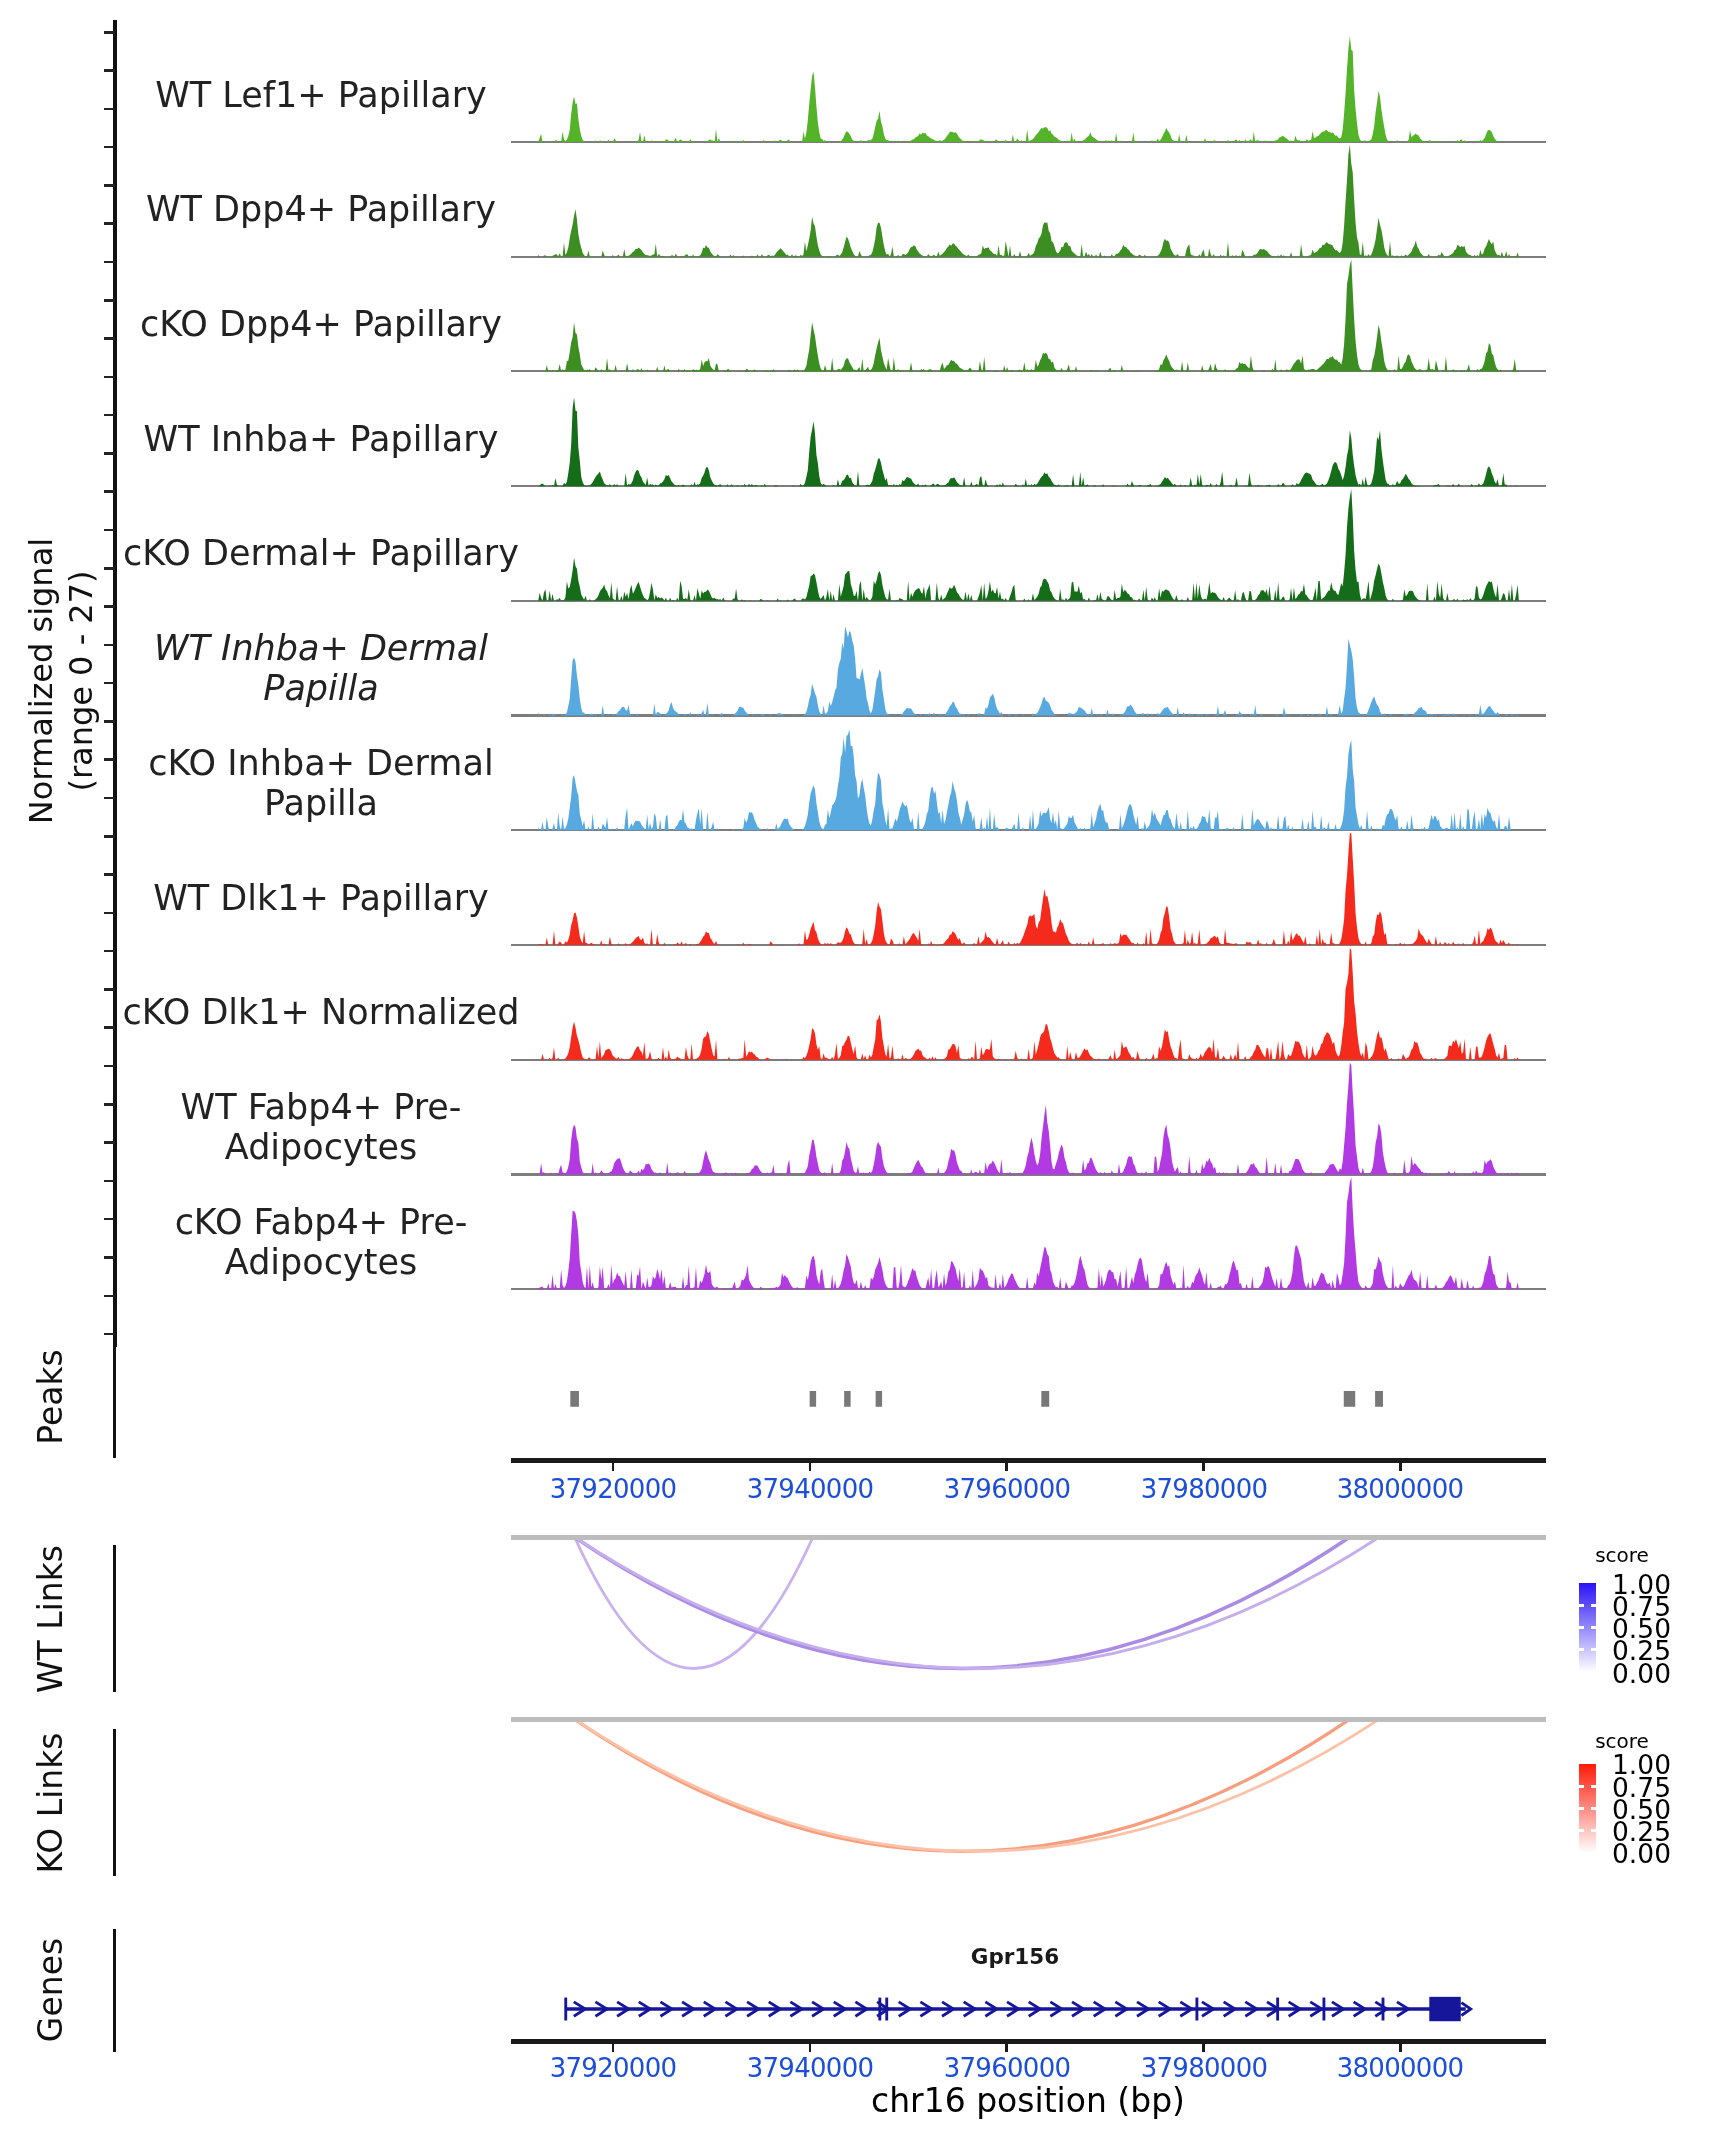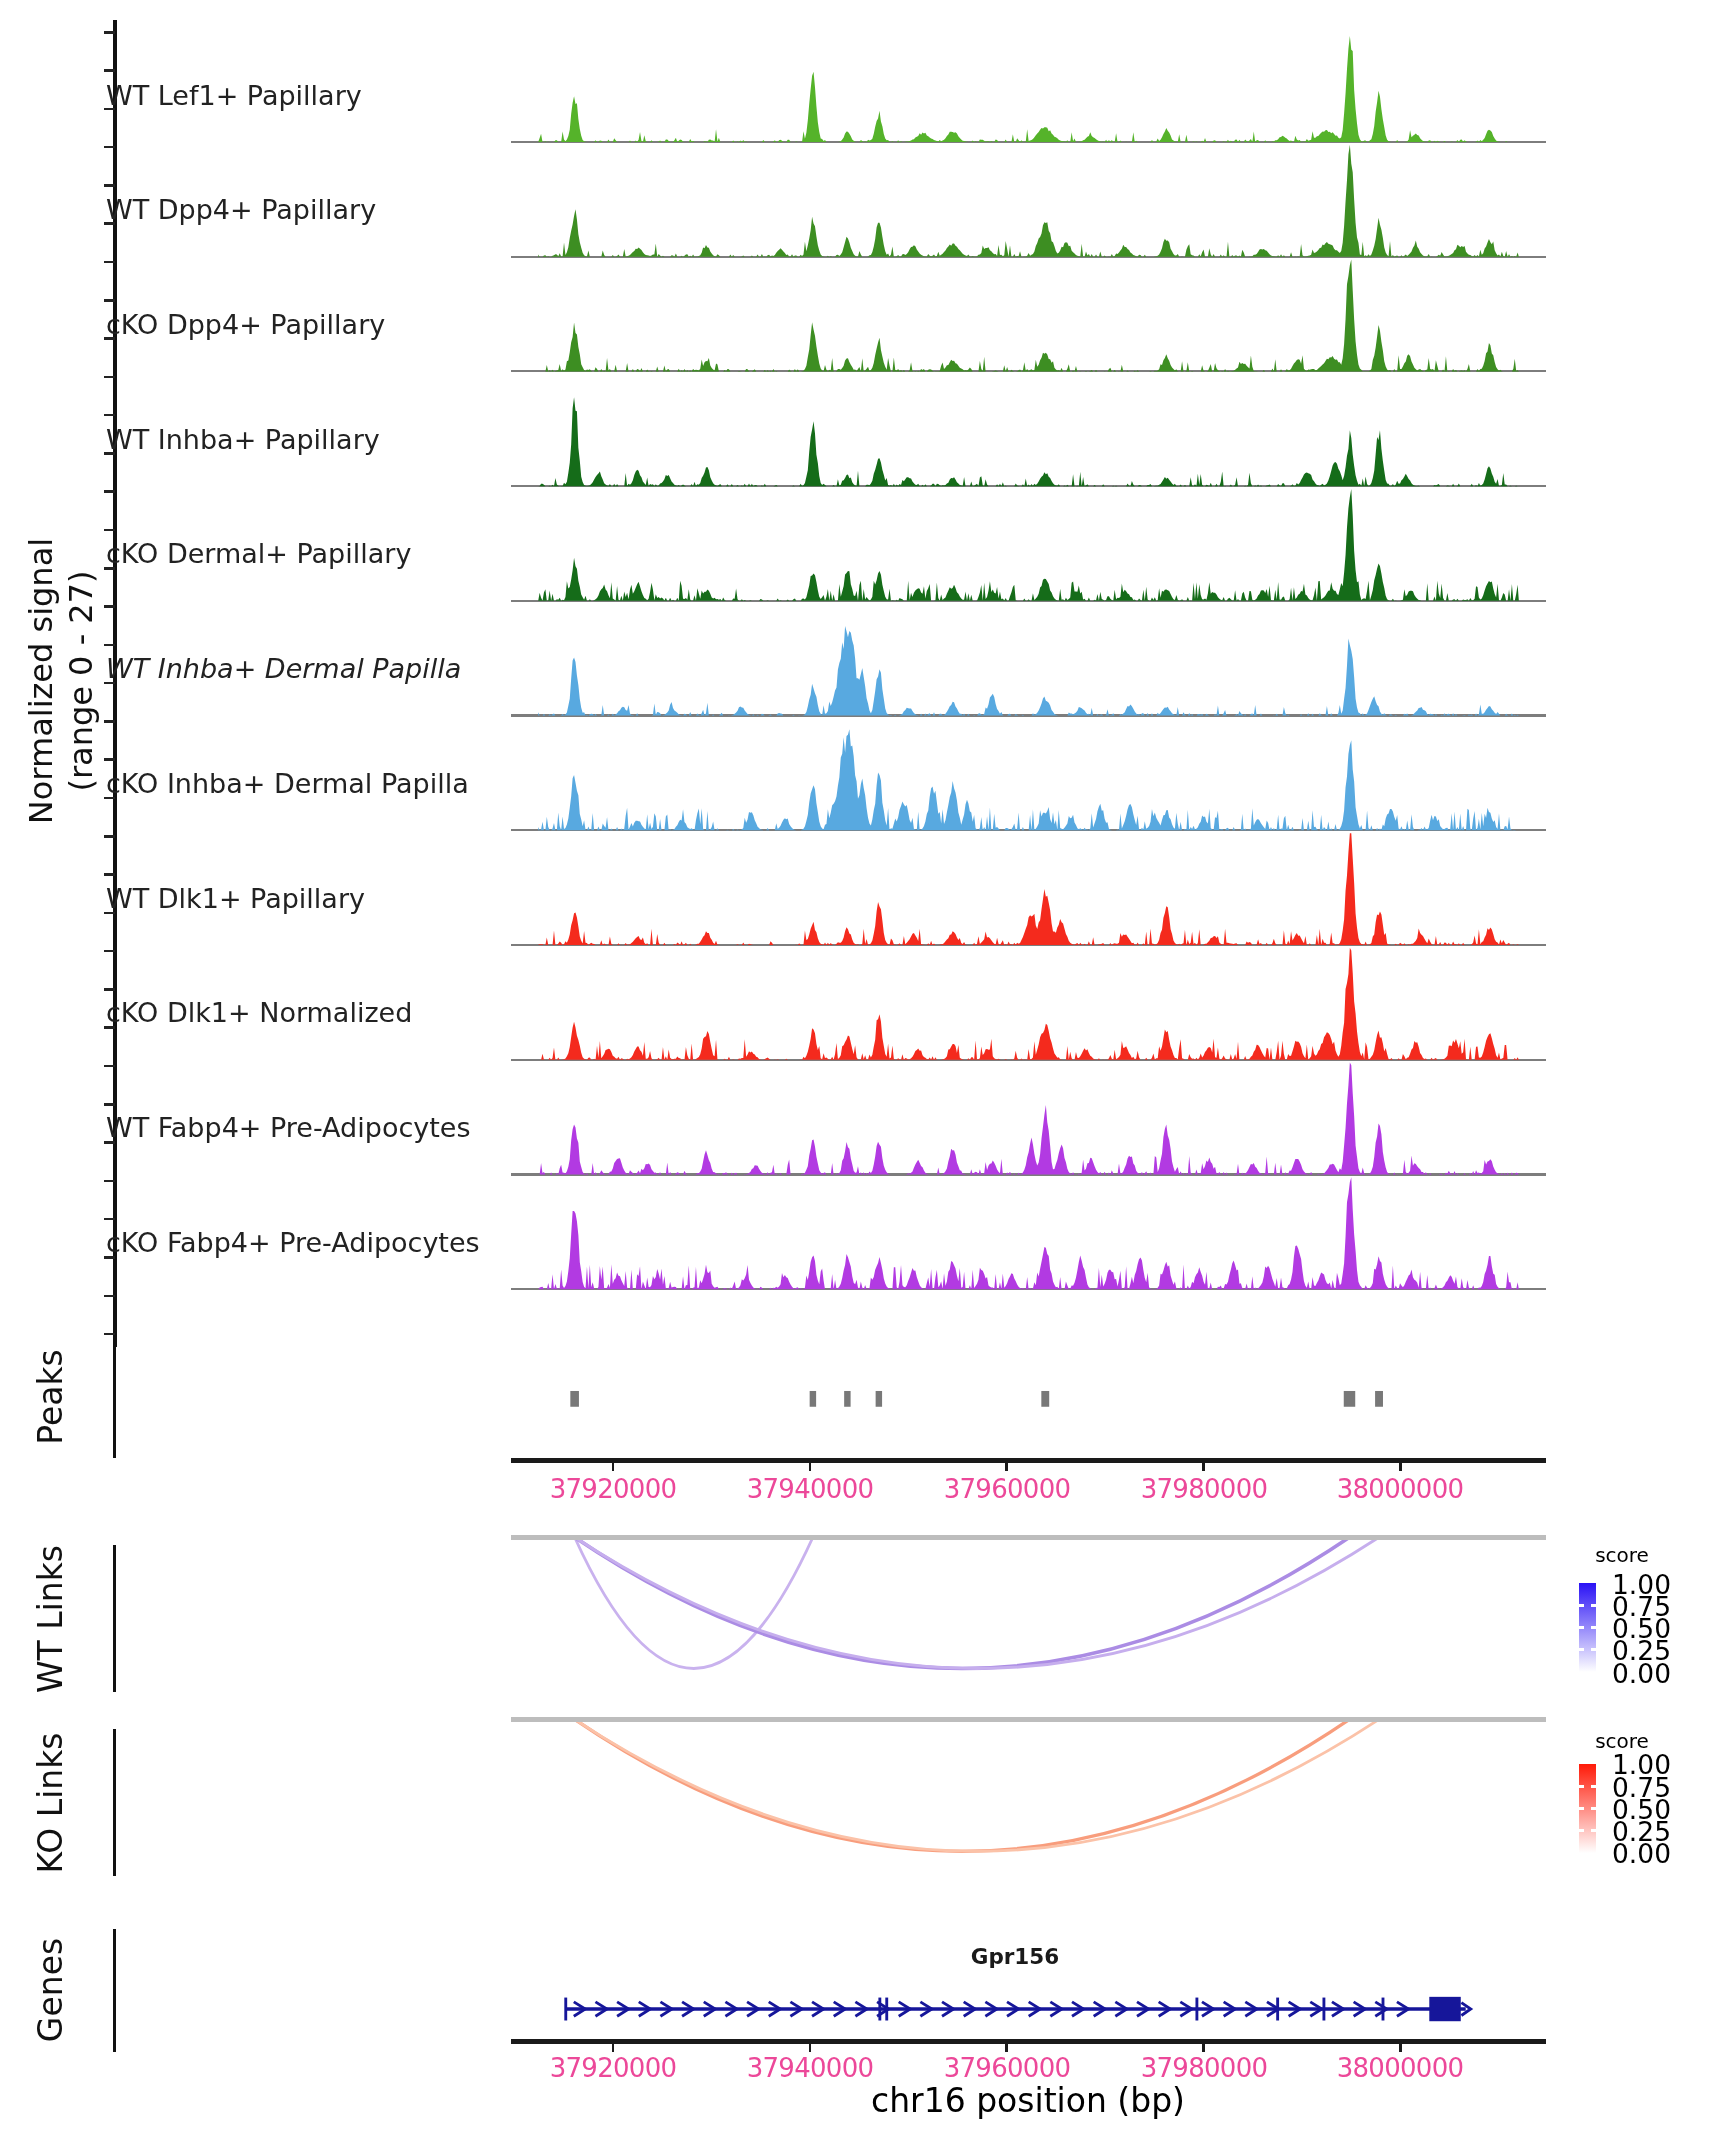--- a/index.html
+++ b/index.html
@@ -8,22 +8,22 @@
     width:1721px;height:2151px;
     background:#ffffff;
     font-family:"DejaVu Sans","Liberation Sans",sans-serif;
     overflow:hidden;
   }
   svg{position:absolute;left:0;top:0;}
   .lbl{position:absolute;color:#262626;}
   .rot{transform:translate(-50%,-50%) rotate(-90deg);white-space:nowrap;text-align:center;}
   .yaxis-label{font-size:32px;line-height:1.25;color:#111;}
   .section-label{font-size:33px;color:#111;}
-  .track-label{font-size:27px;color:#222;width:430px;left:106px;transform:translateY(-50%);}
-  .tick-label{font-size:26px;color:#ec4899;letter-spacing:-0.7px;transform:translate(-50%,0);white-space:nowrap;}
+  .track-label{font-size:35px;color:#222;text-align:center;width:430px;left:106px;transform:translateY(-50%);}
+  .tick-label{font-size:26px;color:#1d4ed8;letter-spacing:-0.7px;transform:translate(-50%,0);white-space:nowrap;}
   .x-title{font-size:33px;color:#000;transform:translate(-50%,0);white-space:nowrap;}
   .gene-name{font-size:21.5px;color:#1a1a1a;transform:translate(-50%,0);white-space:nowrap;font-weight:bold;}
   .legend{position:absolute;}
   .legend-title{position:absolute;font-size:20px;color:#000;transform:translate(-50%,-50%);white-space:nowrap;}
   .legend-bar{position:absolute;width:17px;height:89px;}
   .legend-notch{position:absolute;width:5px;height:2.9px;background:#ffffff;}
   .legend-tick{position:absolute;font-size:26.5px;color:#000;transform:translate(0,-50%);white-space:nowrap;}
 </style>
 </head>
 <body>

